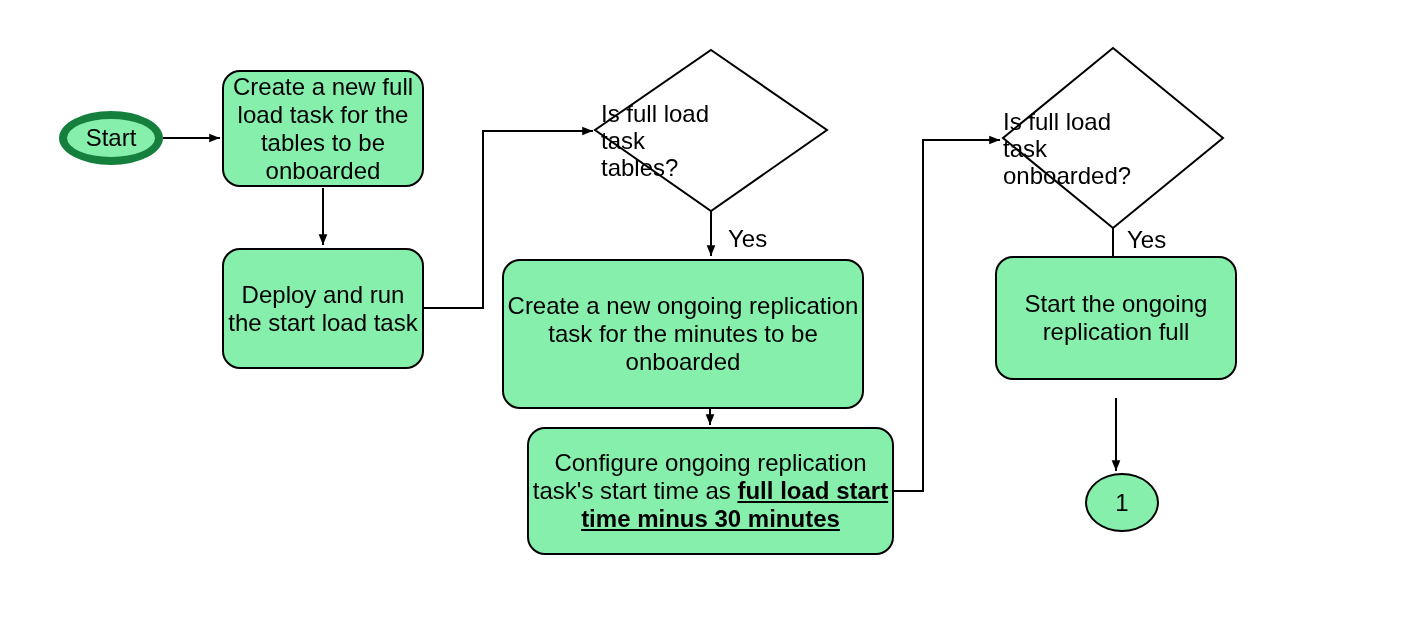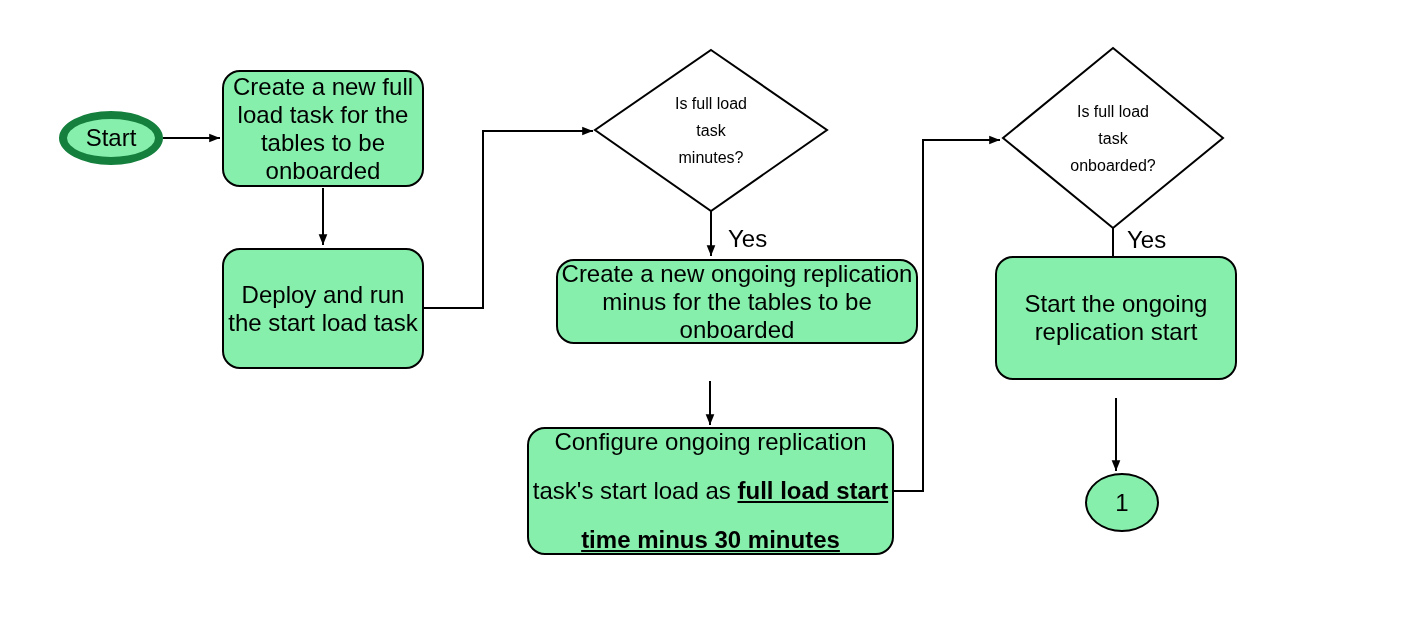--- a/index.html
+++ b/index.html
@@ -11,21 +11,21 @@
   .edges-svg { position:absolute; left:0; top:0; width:1418px; height:628px; }
   .node {
     position:absolute; display:flex; flex-direction:column;
     align-items:center; justify-content:center; text-align:center;
     font-size:24px; line-height:28px; background:#86efac;
   }
   .process { border:2px solid #000000; border-radius:18px; }
   .terminator { border:8px solid #15803d; border-radius:50%; }
   .connector-circle { border:2px solid #000000; border-radius:50%; }
   .diamond-text {
-    position:absolute; text-align:center; font-size:16px; line-height:27px;
+    position:absolute; font-size:24px; line-height:27px;margin-top:10px;
   }
   .edge-label { position:absolute; font-size:24px; line-height:26px; }
   .emph { font-weight:bold; text-decoration:underline;text-align:right; }
   .tl { white-space:nowrap; }
 </style>
 </head>
 <body>
 
 <div class="canvas">
 
@@ -61,49 +61,49 @@
   </div>
 
   <div class="node process" style="left:222px; top:248px; width:202px; height:121px;">
     <div class="tl">Deploy and run</div>
     <div class="tl">the start load task</div>
   </div>
 
   <div class="diamond-text" style="left:601px; top:90px; width:220px;">
     <div class="tl">Is full load</div>
     <div class="tl">task</div>
-    <div class="tl">minutes?</div>
+    <div class="tl">tables?</div>
   </div>
 
   <div class="edge-label" style="left:728px; top:226px;">Yes</div>
 
-  <div class="node process" style="left:556px; top:259px; width:362px; height:85px;text-align:center;">
+  <div class="node process" style="left:502px; top:259px; width:362px; height:150px;text-align:center;">
     <div class="tl">Create a new ongoing replication</div>
-    <div class="tl">minus for the tables to be</div>
+    <div class="tl">task for the minutes to be</div>
     <div class="tl">onboarded</div>
   </div>
 
-  <div class="node process" style="left:527px; top:427px; width:367px; height:128px;gap:21px;">
+  <div class="node process" style="left:527px; top:427px; width:367px; height:128px;">
     <div class="tl">Configure ongoing replication</div>
     <div class="tl">
-      <span>task's start load as </span><span class="emph">full load start</span>
+      <span>task's start time as </span><span class="emph">full load start</span>
     </div>
     <div class="tl emph">time minus 30 minutes</div>
   </div>
 
   <div class="diamond-text" style="left:1003px; top:98px; width:220px;">
     <div class="tl">Is full load</div>
     <div class="tl">task</div>
     <div class="tl">onboarded?</div>
   </div>
 
   <div class="edge-label" style="left:1127px; top:227px;">Yes</div>
 
   <div class="node process" style="left:995px; top:256px; width:242px; height:124px;">
     <div class="tl">Start the ongoing</div>
-    <div class="tl">replication start</div>
+    <div class="tl">replication full</div>
   </div>
 
   <div class="node connector-circle" style="left:1085px; top:473px; width:74px; height:59px;">
     <span class="tl">1</span>
   </div>
 
 </div>
 
 </body></html>

